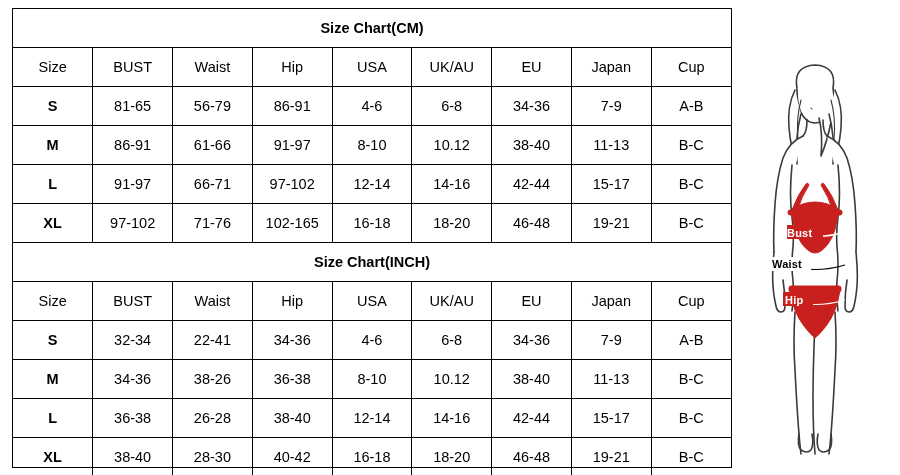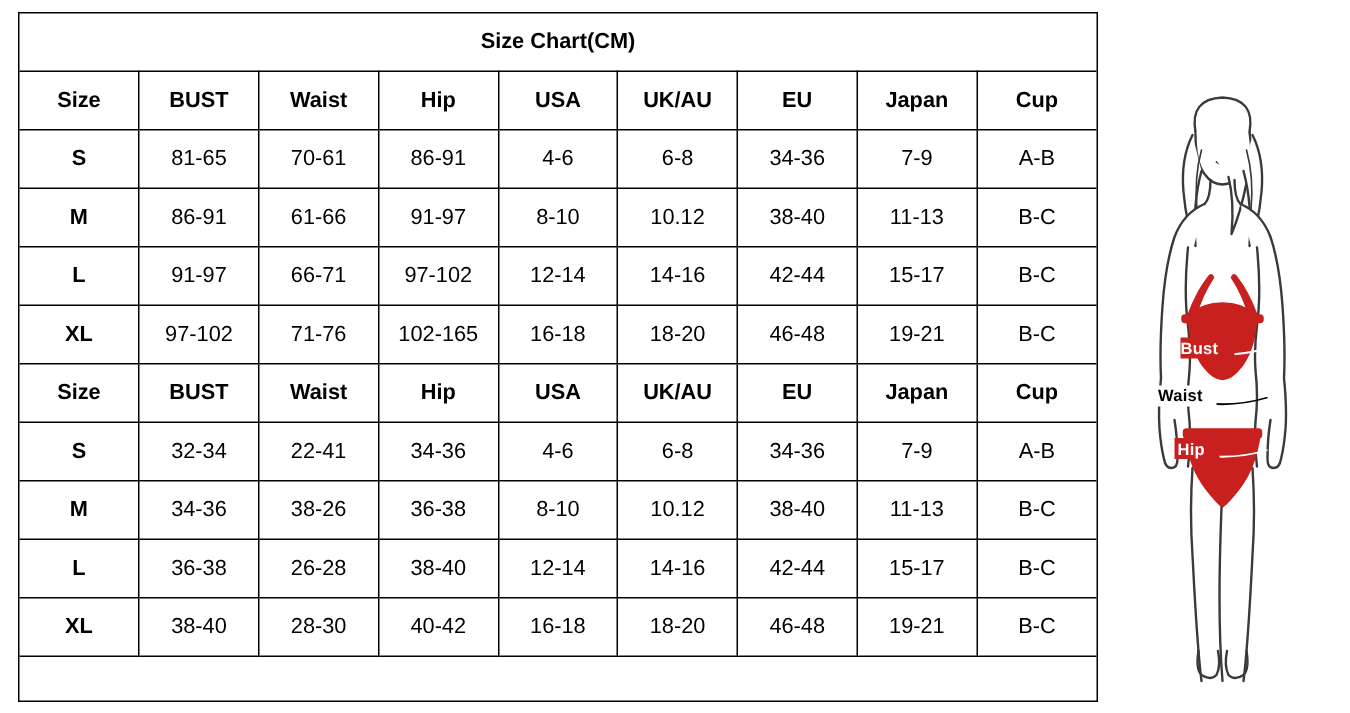--- a/index.html
+++ b/index.html
@@ -50,21 +50,21 @@
   }
   td.title-cell {
     font-size: 16px;
     font-weight: bold;
     height: 36px;
     border-left: none;
     border-right: none;
     border-top: none;
   }
   tr.header-row td {
-    font-weight: bold;
+    font-weight: normal;
     text-align: center;
   }
   
   table.size-table tr td:first-child { border-left: none; }
   table.size-table tr td:last-child { border-right: none; }
   table.size-table tr:first-child td { border-top: none; }
 
   .figure {
     position: absolute;
     left: 735px;
@@ -104,21 +104,21 @@
           <td>Hip</td>
           <td>USA</td>
           <td>UK/AU</td>
           <td>EU</td>
           <td>Japan</td>
           <td>Cup</td>
         </tr>
         <tr>
           <td>S</td>
           <td class="cell-value">81-65</td>
-          <td class="cell-value">70-61</td>
+          <td class="cell-value">56-79</td>
           <td class="cell-value">86-91</td>
           <td class="cell-value">4-6</td>
           <td class="cell-value">6-8</td>
           <td class="cell-value">34-36</td>
           <td class="cell-value">7-9</td>
           <td class="cell-value">A-B</td>
         </tr>
         <tr>
           <td>M</td>
           <td class="cell-value">86-91</td>
@@ -146,20 +146,23 @@
           <td class="cell-value">97-102</td>
           <td class="cell-value">71-76</td>
           <td class="cell-value">102-165</td>
           <td class="cell-value">16-18</td>
           <td class="cell-value">18-20</td>
           <td class="cell-value">46-48</td>
           <td class="cell-value">19-21</td>
           <td class="cell-value">B-C</td>
         </tr>
 
+        <tr>
+          <td class="title-cell" colspan="9">Size Chart(INCH)</td>
+        </tr>
         <tr class="header-row">
           <td>Size</td>
           <td>BUST</td>
           <td>Waist</td>
           <td>Hip</td>
           <td>USA</td>
           <td>UK/AU</td>
           <td>EU</td>
           <td>Japan</td>
           <td>Cup</td>

